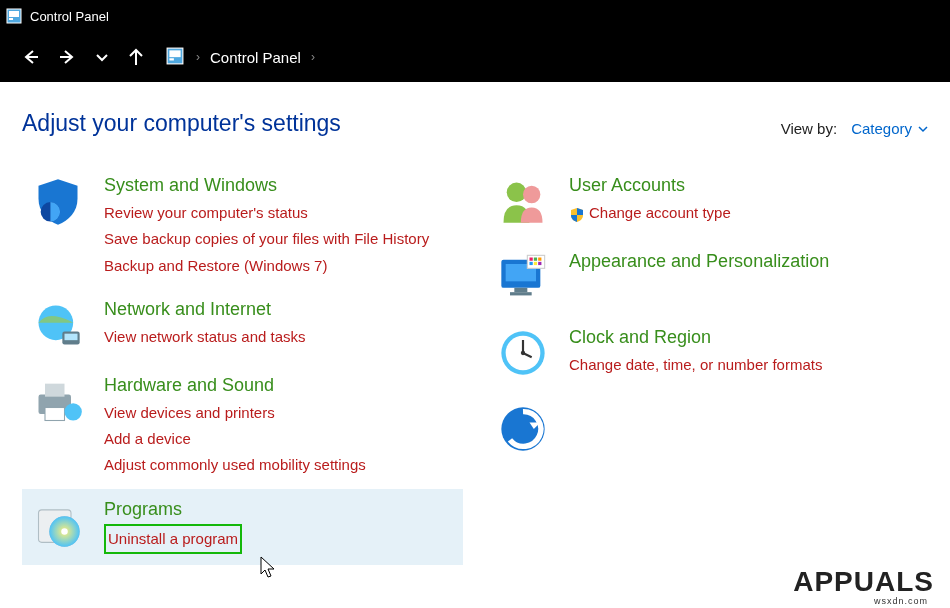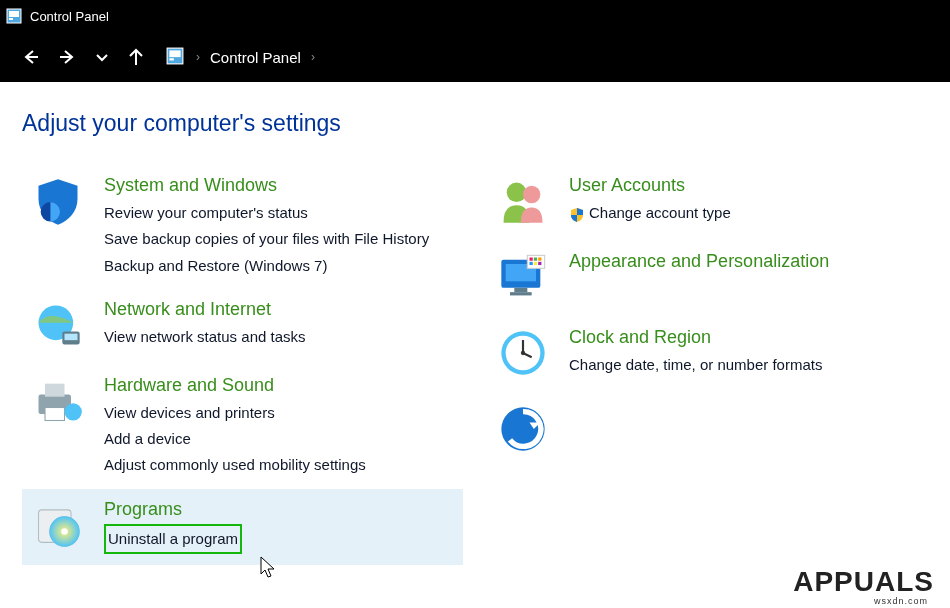--- a/index.html
+++ b/index.html
@@ -104,21 +104,21 @@
   }
   .cat-body { flex: 1; }
   .cat-title {
     color: #388e1c;
     font-size: 18px;
     font-weight: 400;
     margin-bottom: 4px;
     cursor: pointer;
   }
   .cat-link {
-    color: #0f172a;
+    color: #b91c1c;
     font-size: 15px;
     line-height: 1.75;
     cursor: pointer;
     display: inline-flex;
     align-items: center;
     gap: 4px;
   }
   .boxed {
     border: 2px solid #14b80a;
     padding: 0 2px;
@@ -203,20 +203,29 @@
     <span class="crumb-sep">›</span>
     <span>Control Panel</span>
     <span class="crumb-sep">›</span>
   </div>
 </div>
 
 <div class="content">
   <div class="content-inner">
     <div class="settings-header">
       <div class="settings-title">Adjust your computer's settings</div>
+      <div class="viewby">
+        <span class="viewby-label">View by:</span>
+        <span class="viewby-value">
+          <span>Category</span>
+          <svg width="10" height="10" viewBox="0 0 10 10">
+              <path d="M1 3 L5 7 L9 3" stroke="#0066cc" stroke-width="1.5" fill="none"></path>
+            </svg>
+        </span>
+      </div>
     </div>
 
     <div class="categories">
 
       <div class="col">
 
         <div class="cat">
           <div class="cat-icon">
             <svg width="52" height="52" viewBox="0 0 48 48">
               <path d="M24 4 L42 10 L42 22 C42 34 34 42 24 46 C14 42 6 34 6 22 L6 10 Z" fill="#1976d2"></path>

